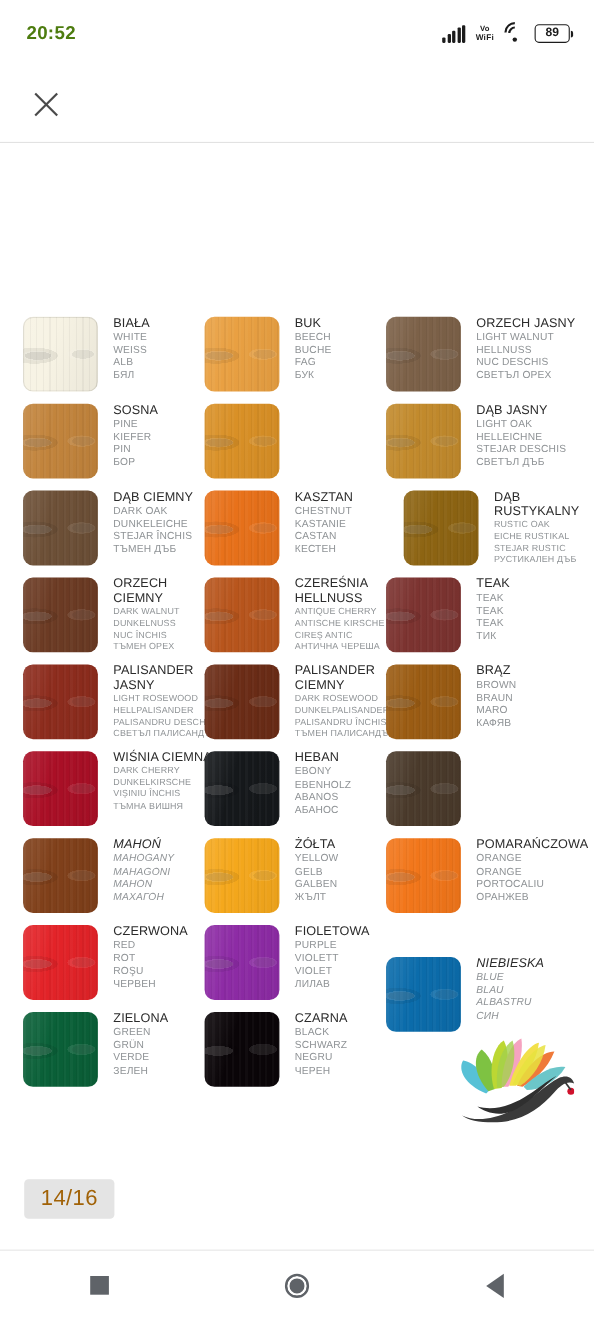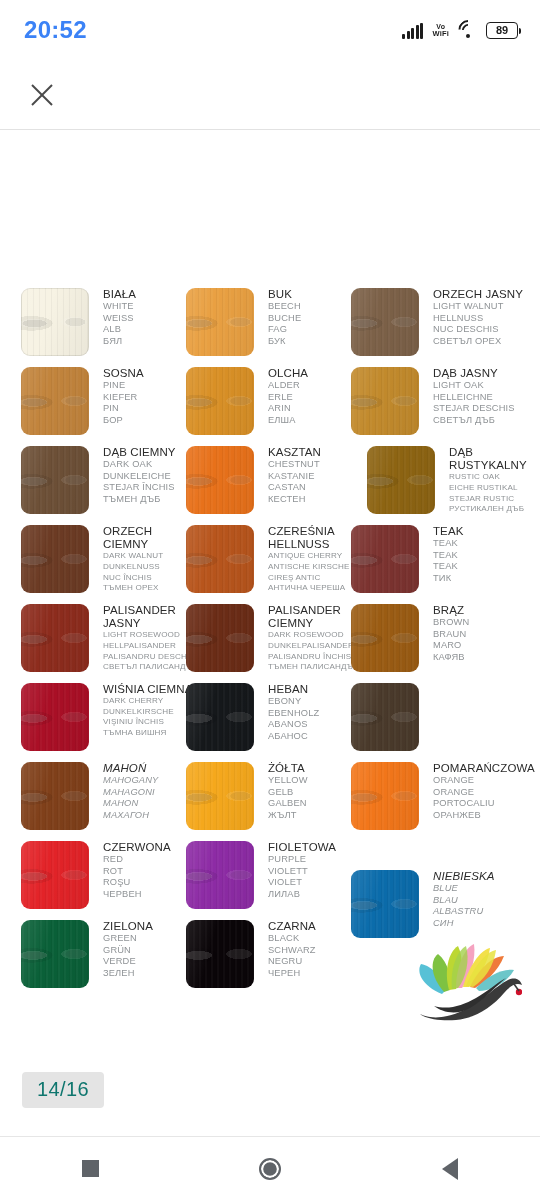--- a/index.html
+++ b/index.html
@@ -11,21 +11,21 @@
   }
   body { position: relative; }
 
   
   .statusbar {
     position: absolute; top: 0; left: 0; width: 540px; height: 60px;
     display: flex; align-items: center; justify-content: space-between;
     padding: 0 22px 0 24px;
   }
   .status-clock {
-    font-size: 24px; font-weight: bold; color: #3b82f6;
+    font-size: 17px; font-weight: bold; color: #4d7c0f;
     letter-spacing: 0.3px;
   }
   .status-icons { display: flex; align-items: flex-end; gap: 9px; }
   .signal-bars { display: flex; align-items: flex-end; gap: 1.5px; height: 15px; }
   .signal-bars i { display: block; width: 3px; background: #1c1c1c; border-radius: 1px; }
   .signal-bars i:nth-child(1) { height: 5px; }
   .signal-bars i:nth-child(2) { height: 8px; }
   .signal-bars i:nth-child(3) { height: 11px; }
   .signal-bars i:nth-child(4) { height: 14px; }
   .signal-bars i:nth-child(5) { height: 16px; background:#1c1c1c; }
@@ -114,21 +114,21 @@
   }
   .cell.small .lbl-tr { font-size: 8.1px; line-height: 10.6px; }
 
   
   .logo-wrap { position: absolute; right: 18px; top: 795px; width: 110px; height: 95px; }
   .logo-wrap svg { display:block; width: 110px; height: 95px; }
 
   
   .page-indicator {
     position: absolute; left: 22px; top: 1072px;
-    background: #e4e4e4; color: #0f766e;
+    background: #e4e4e4; color: #a16207;
     font-size: 20px; padding: 6px 15px 7px; border-radius: 4px;
     letter-spacing: .4px;
   }
 
   
   .navbar {
     position: absolute; bottom: 0; left: 0; width: 540px; height: 64px;
     border-top: 1px solid #e6e6e6; background: #fff;
     display: flex; align-items: center; justify-content: space-around;
   }
@@ -234,27 +234,20 @@
             <div class="lbl-tr">KIEFER</div>
             <div class="lbl-tr">PIN</div>
             <div class="lbl-tr">БОР</div>
           </div>
         </div>
         <div class="cell" style="left: 186px; top: 79px;">
           <div class="swatch" style="background: rgb(217, 144, 38);">
             <div class="grain"></div>
             <div class="sheen"></div>
           </div>
-          <div class="labels">
-            <div class="lbl-pl">OLCHA</div>
-            <div class="lbl-tr">ALDER</div>
-            <div class="lbl-tr">ERLE</div>
-            <div class="lbl-tr">ARIN</div>
-            <div class="lbl-tr">ЕЛША</div>
-          </div>
         </div>
         <div class="cell" style="left: 351px; top: 79px;">
           <div class="swatch" style="background: rgb(194, 138, 44);">
             <div class="grain"></div>
             <div class="sheen"></div>
           </div>
           <div class="labels">
             <div class="lbl-pl">DĄB JASNY</div>
             <div class="lbl-tr">LIGHT OAK</div>
             <div class="lbl-tr">HELLEICHNE</div>

